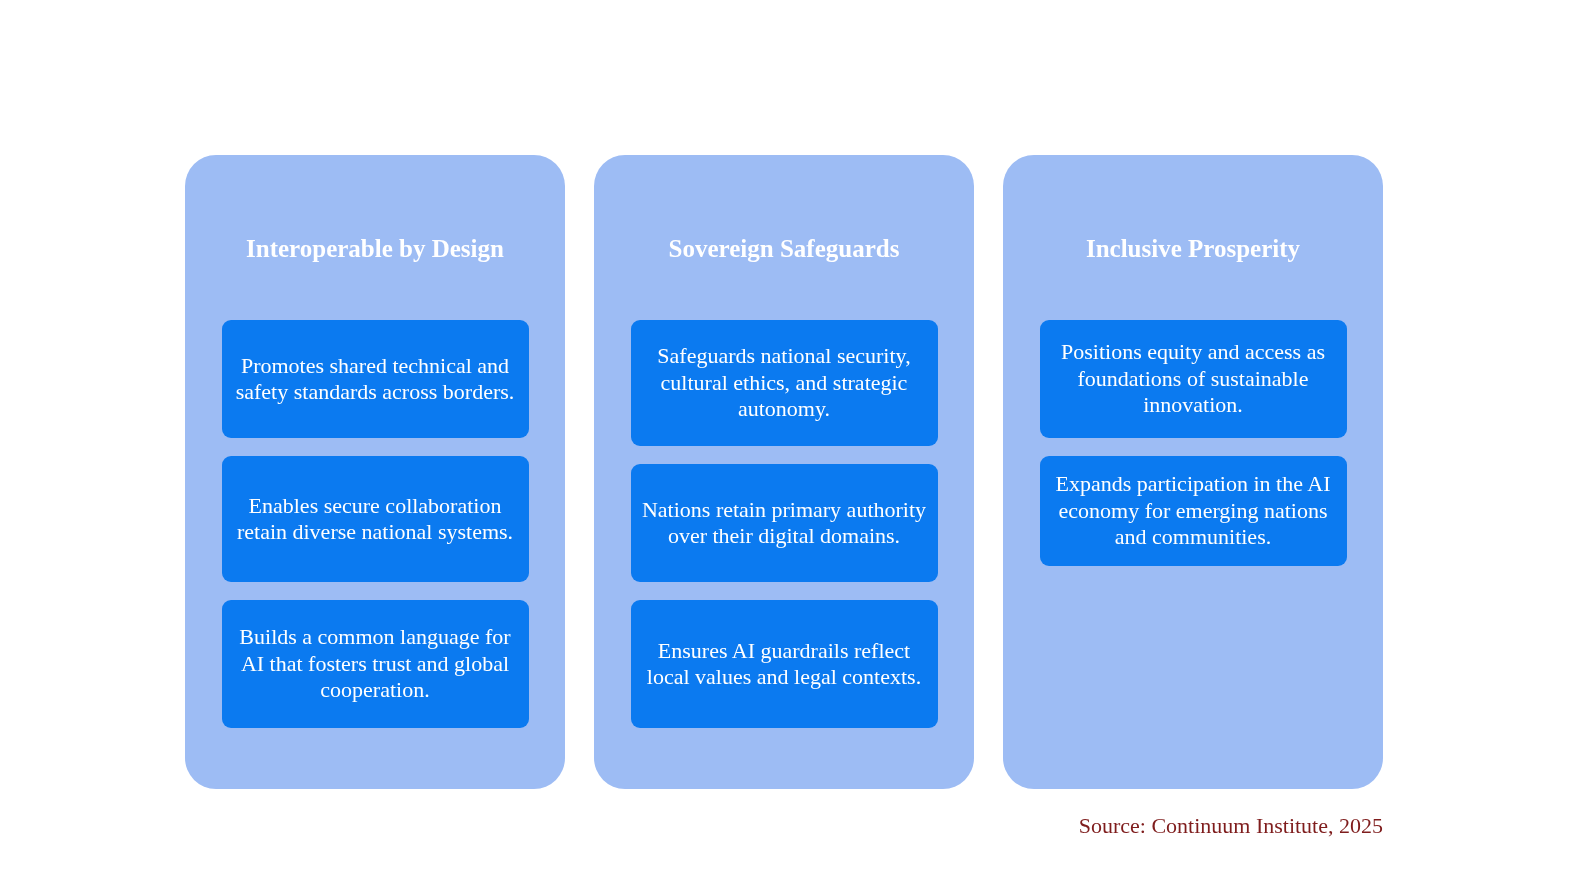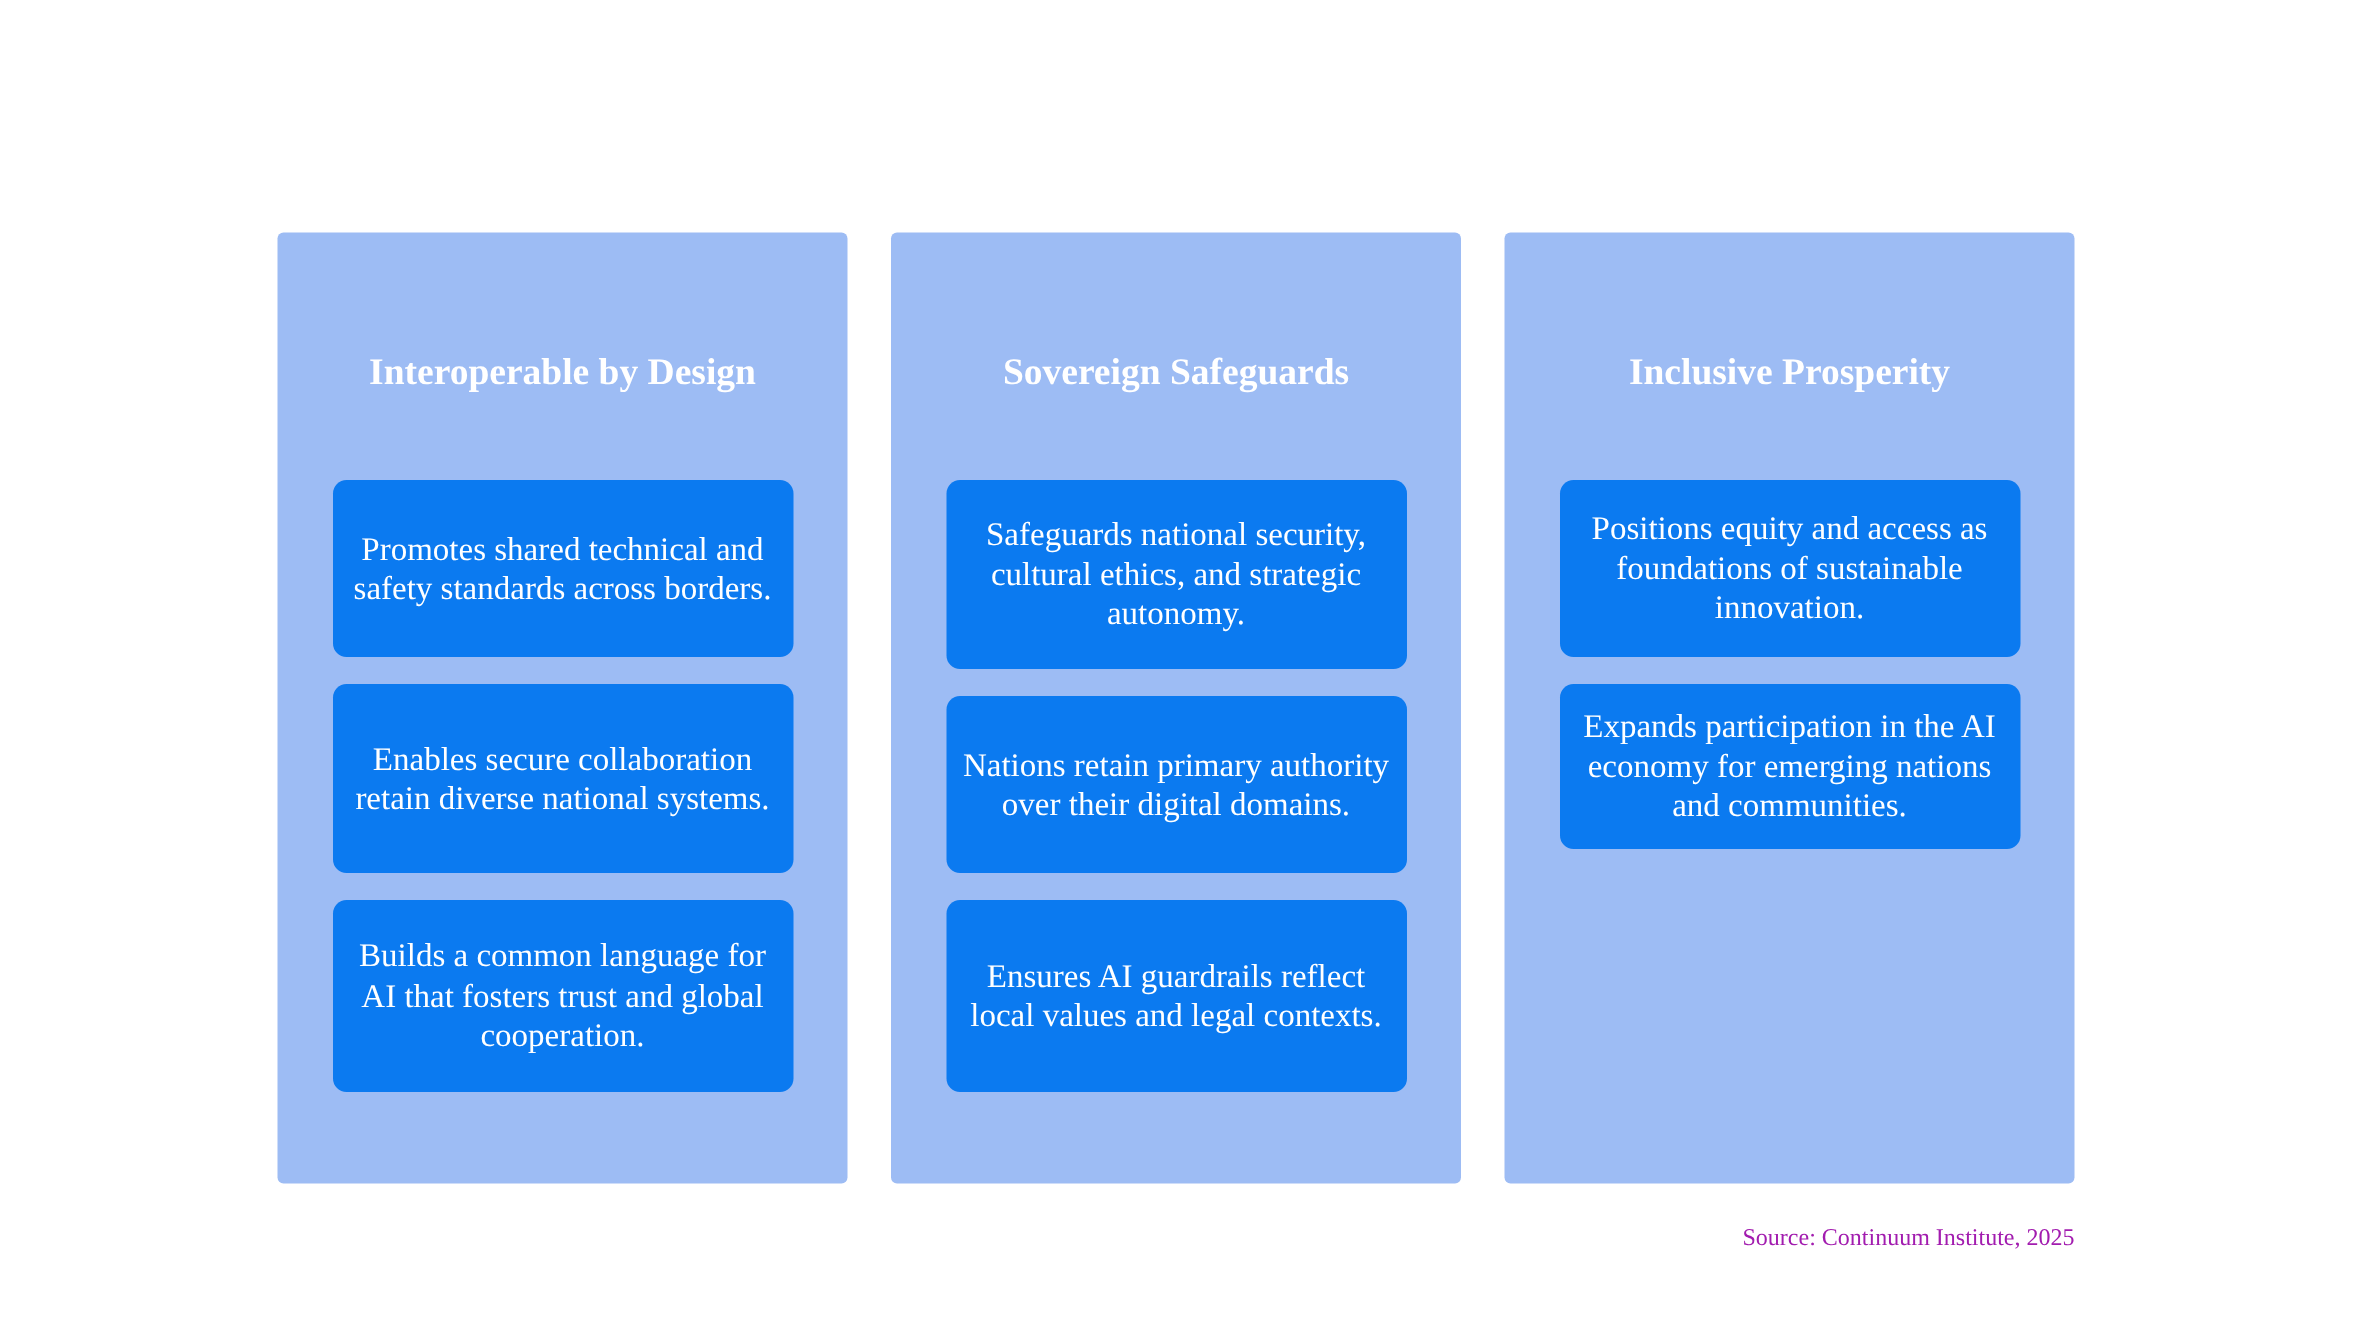--- a/index.html
+++ b/index.html
@@ -46,21 +46,21 @@
     display: flex;
     flex-direction: row;
     justify-content: space-between;
     align-items: flex-start;
   }
 
   .panel {
     width: 380px;
     height: 634px;
     background: #9dbcf4;
-    border-radius: 4px;
+    border-radius: 31px;
     box-sizing: border-box;
     position: relative;
     display: flex;
     flex-direction: column;
     align-items: center;
   }
 
   .panel-title {
     width: 340px;
     margin-top: 78px;
@@ -104,22 +104,22 @@
   .card-text {
     display: block;
     width: 100%;
   }
 
   
   .source-note {
     position: absolute;
     right: 192px;
     top: 812px;
-    font-size: 16px;
-    color: #a21caf;
+    font-size: 22px;
+    color: #7f1d1d;
     text-align: right;
     line-height: 28px;
     white-space: nowrap;
   }
 </style>
 </head>
 <body>
 
 <div class="canvas">
 

